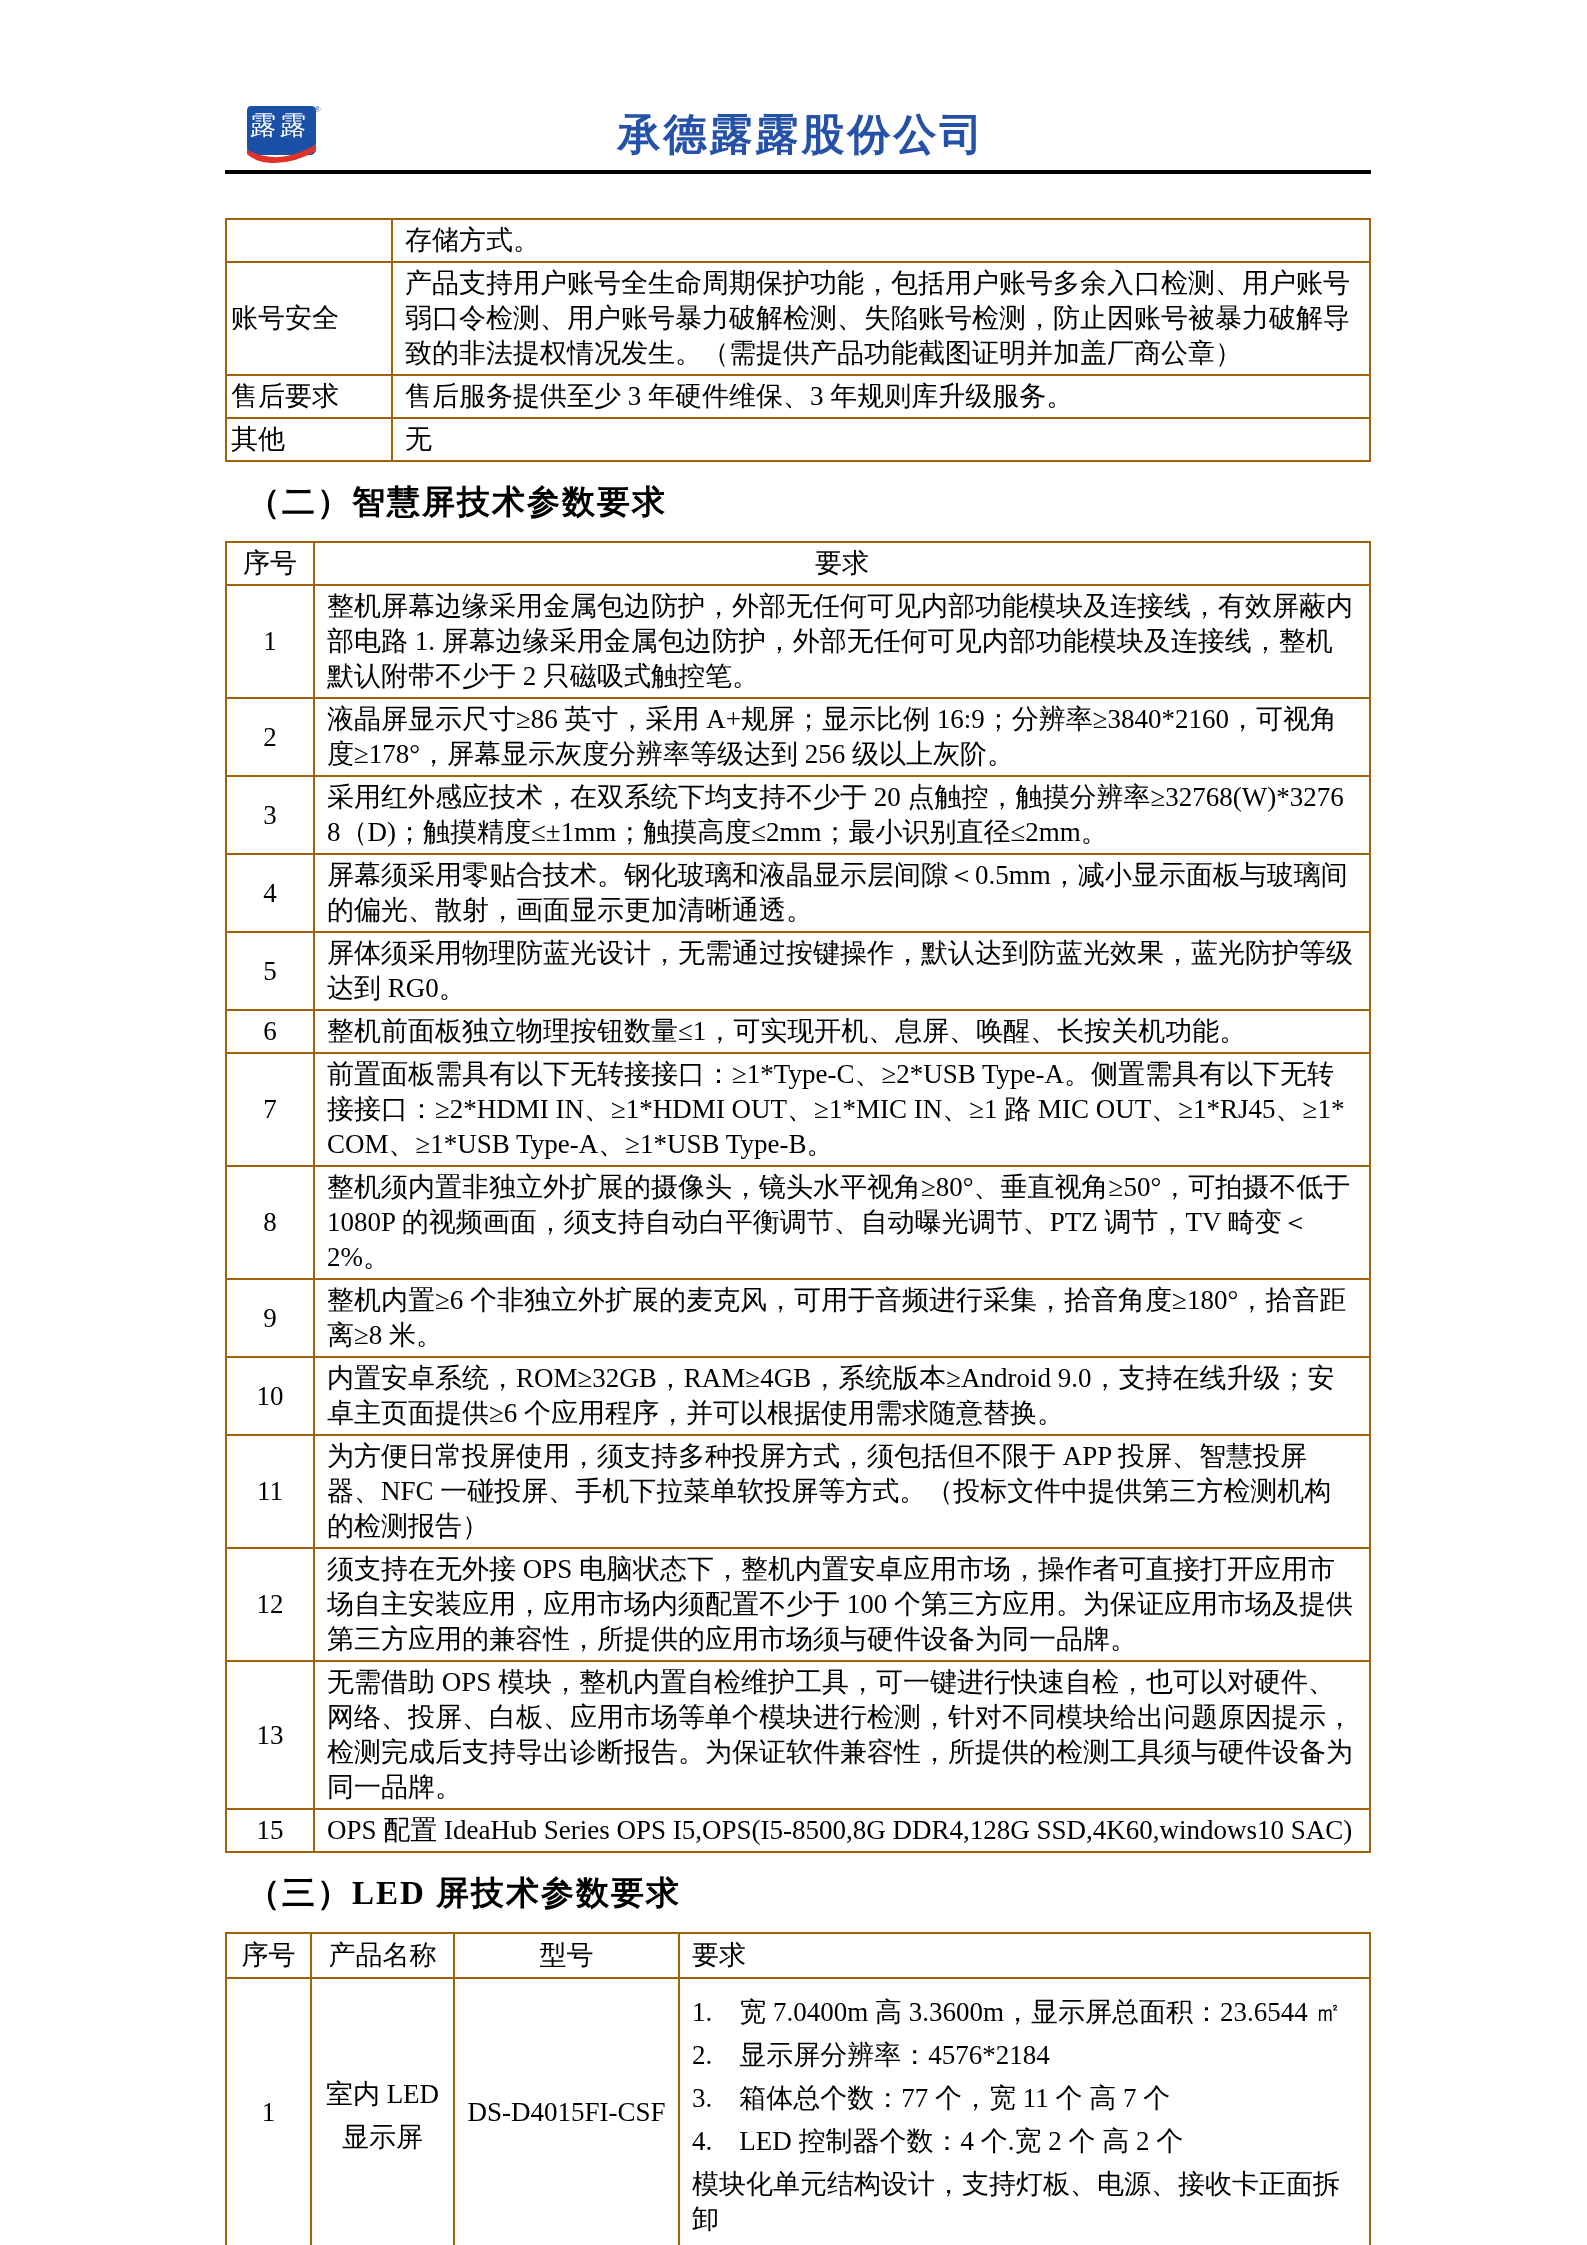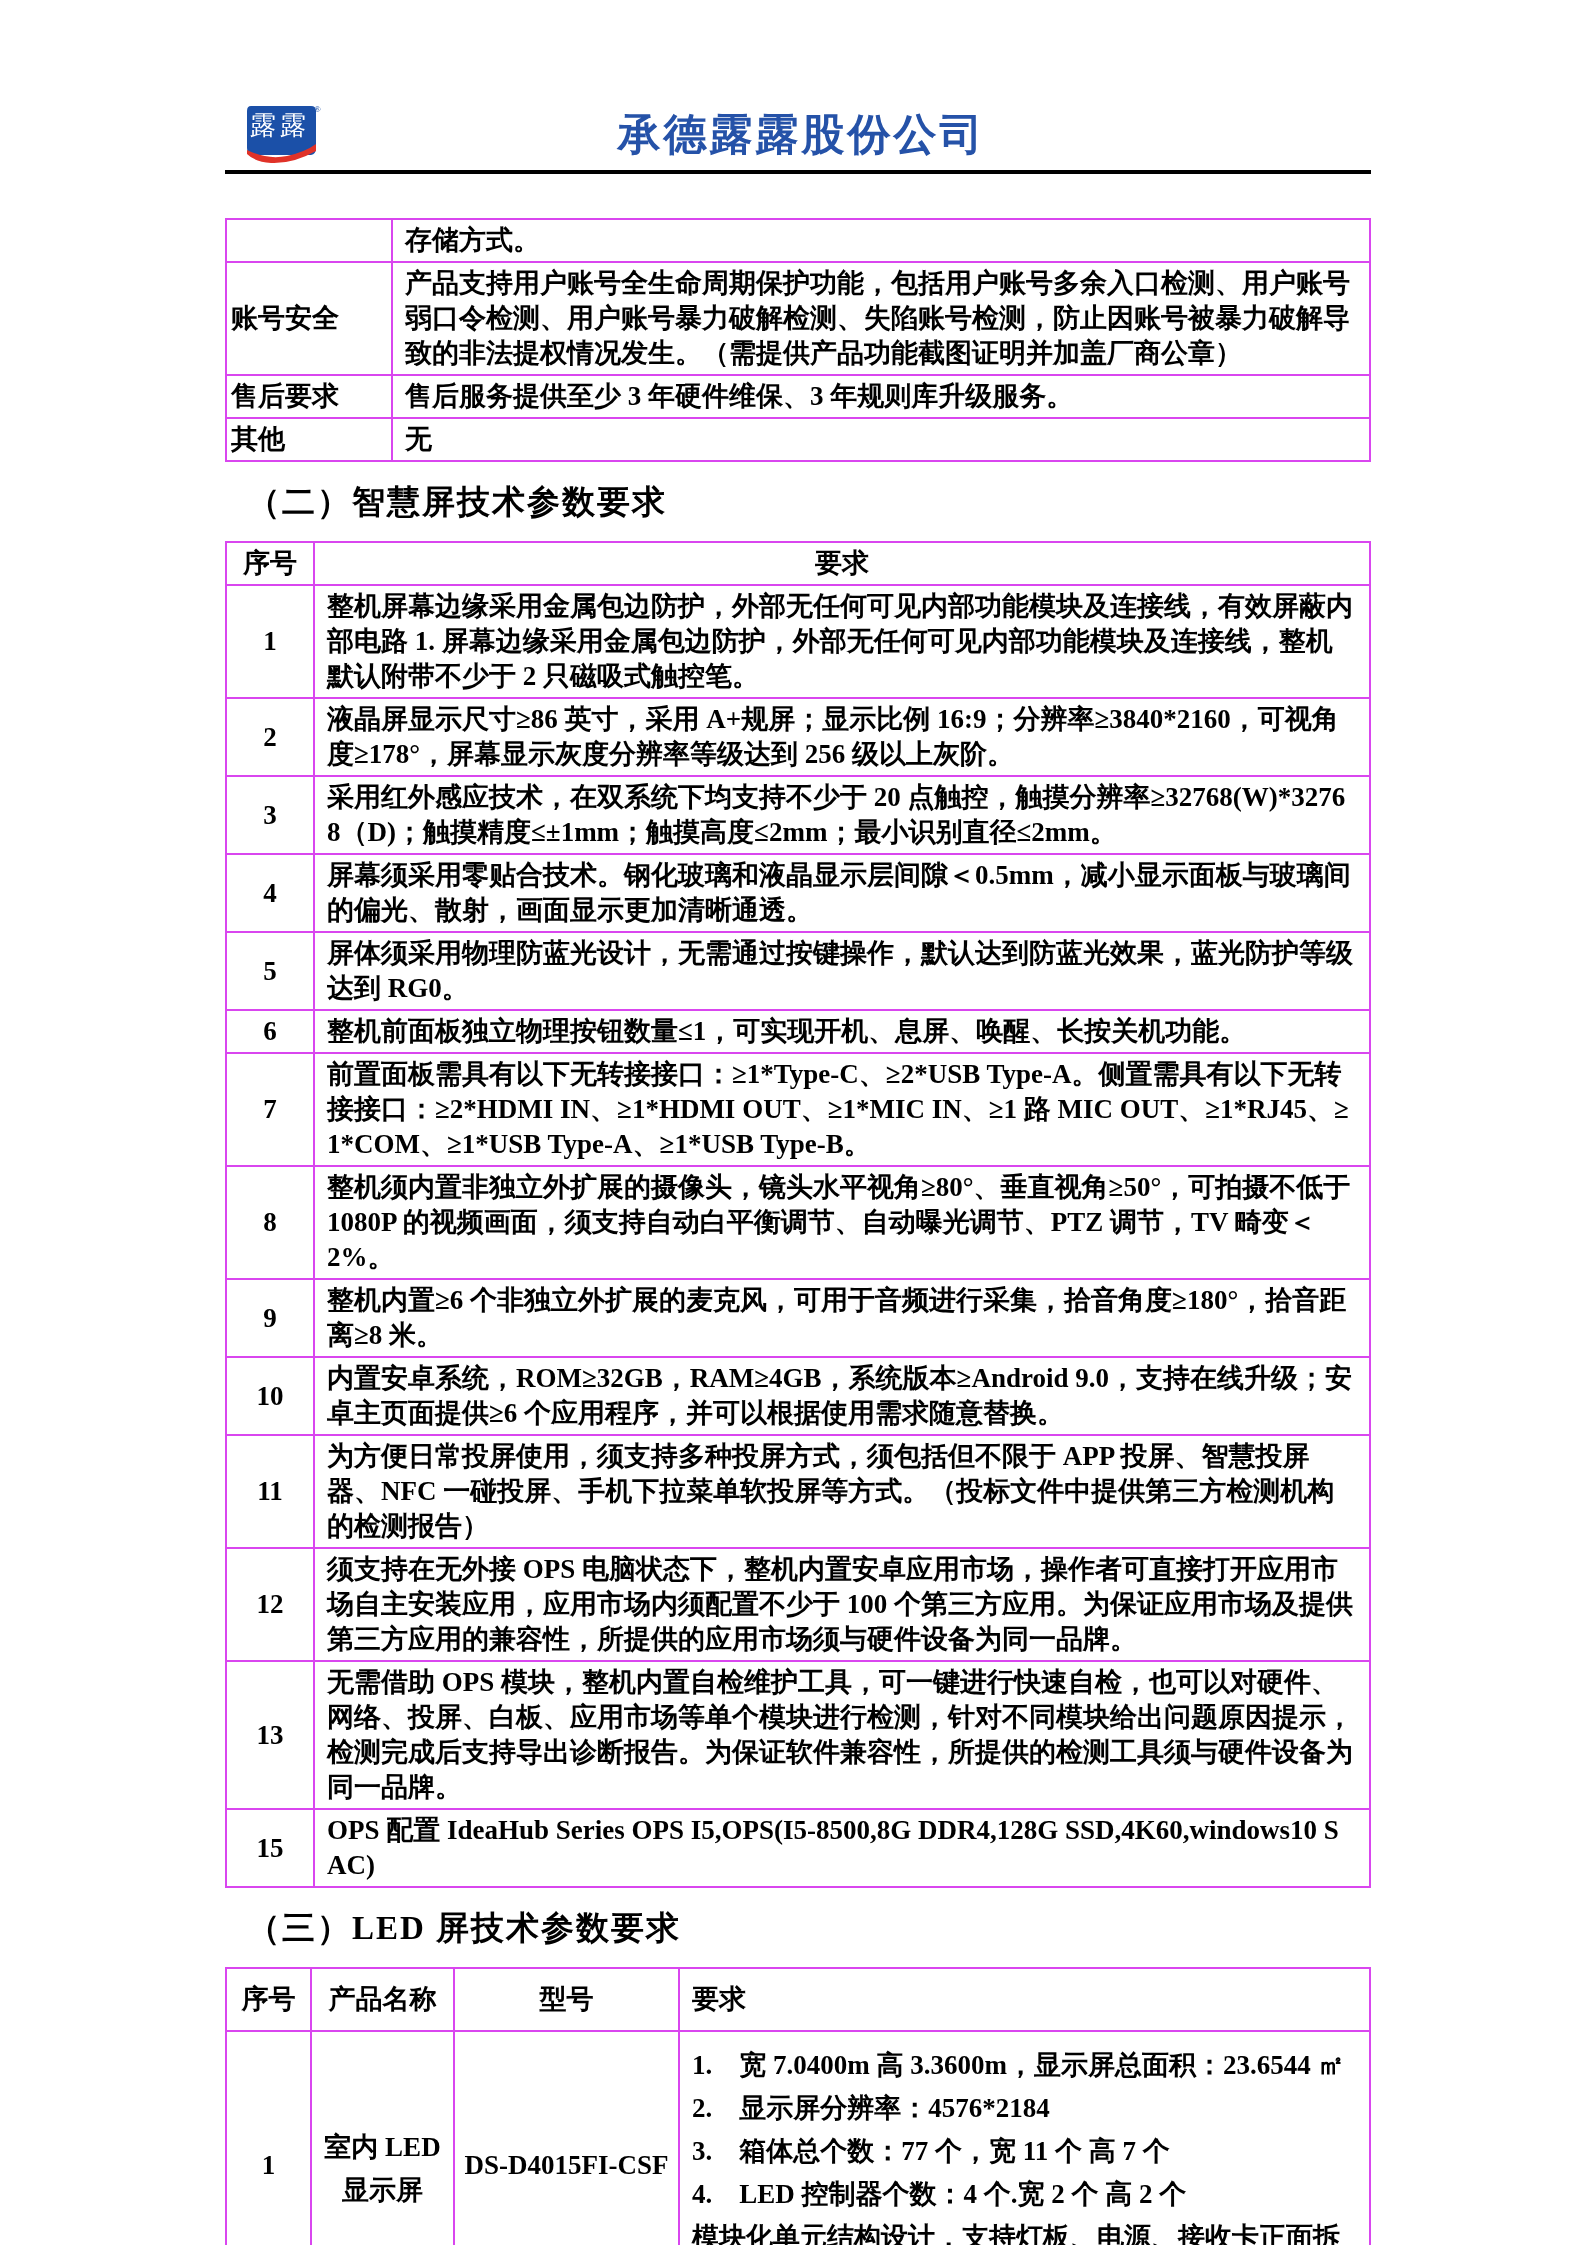--- a/index.html
+++ b/index.html
@@ -23,41 +23,41 @@
     letter-spacing: 3px; color: #2552a8;
   }
   .header-rule {
     position: absolute; left: 225px; top: 170px;
     width: 1146px; height: 0; border-bottom: 4px solid #000;
   }
   
   .content { margin-left: 225px; width: 1146px; }
   table { border-collapse: collapse; width: 1146px; table-layout: fixed; }
   td, th {
-    border: 2px solid #d946ef;
+    border: 2px solid #a16207;
     font-size: 27px; line-height: 35px;
     padding: 3px 12px;
     vertical-align: middle;
-    font-weight: bold;
+    font-weight: normal;
     word-break: break-all;
   }
   .section-heading {
     font-size: 33px; font-weight: bold;
     margin: 18px 0 16px 22px; letter-spacing: 2px;
   }
   
   .t1 { margin-top: 42px; }
   .t1 .label { width: 166px; text-align: left; padding: 3px 4px; }
   
   .t2 .no { width: 88px; text-align: center; padding: 3px 2px; }
   .t2 th { text-align: center; }
   
   .t3 .c-no { width: 85px; text-align: center; padding: 3px 2px; }
   .t3 .c-prod { width: 143px; text-align: center; padding: 2px 4px; }
-  .t3 .c-model { width: 225px; text-align: center; padding: 13px 4px; }
+  .t3 .c-model { width: 225px; text-align: center; padding: 4px 4px; }
   .t3 th.c-req { text-align: left; }
   .t3 .req-line { display: block; margin-top: 8px; }
   .t3 td.c-req { padding-top: 8px; padding-bottom: 8px; }
   .t3 .req-line + .req-line { margin-top: 8px; }
 </style>
 </head>
 <body>
 
 <div class="page">
 

